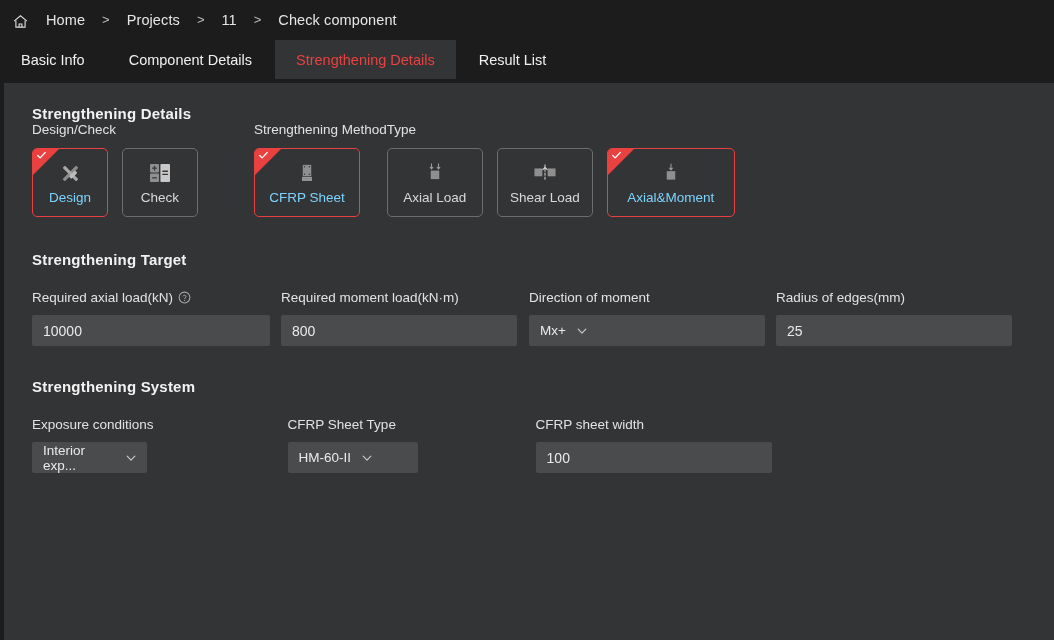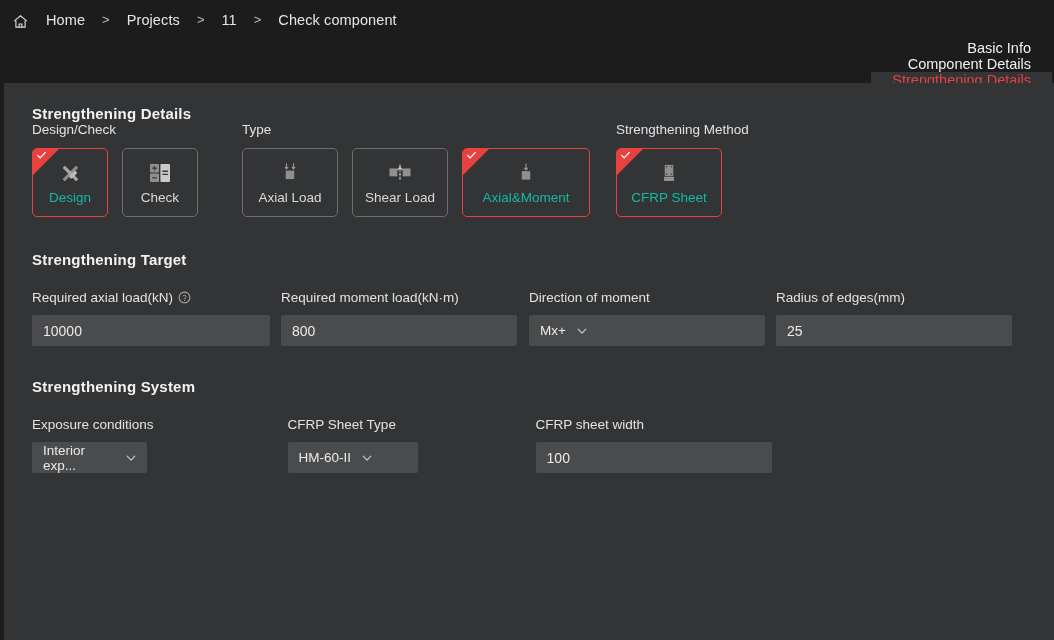--- a/index.html
+++ b/index.html
@@ -41,24 +41,23 @@
     font-size: 13px;
     color: #bdbdbd;
     position: relative;
     top: -0.5px;
   }
 
   
   .tabbar {
     height: 43px;
     display: flex;
-    align-items: flex-end;
+    align-items: flex-start;
     background: #1c1c1c;
     padding-left: 0;
-    flex-direction: column;
   }
   .tab {
     height: 39px;
     display: flex;
     align-items: center;
     justify-content: center;
     padding: 0 21px;
     font-size: 14.5px;
     color: #f0f0f0;
     background: #1c1c1c;
@@ -125,21 +124,21 @@
   .card.widest { width: 106px; }
 
   .card.selected {
     border-color: #e8413f;
   }
   .card .card-label {
     font-size: 13.5px;
     color: #d9d9d9;
     white-space: nowrap;
   }
-  .card.selected .card-label { color: #14b8a6; }
+  .card.selected .card-label { color: #7dd3fc; }
 
   .card-icon {
     height: 26px;
     display: flex;
     align-items: center;
     justify-content: center;
   }
 
   
   .corner {
@@ -274,64 +273,20 @@
               <path d="M5.6 15.8h3.8" stroke="#39393a" stroke-width="1.3" stroke-linecap="round"></path>
               <path d="M15.9 9.2h4.6M15.9 12.4h4.6" stroke="#39393a" stroke-width="1.4" stroke-linecap="round"></path>
             </svg>
           </span>
           <span class="card-label">Check</span>
         </div>
 
       </div>
     </div>
 
-    <div class="group" style="margin-right:14px;">
-      <div class="group-label">Type</div>
-      <div class="cards">
-
-        <div class="card wide">
-          <span class="card-icon">
-            <svg viewBox="0 0 26 26" width="24" height="24">
-              <path d="M9.2 3v5.2M9.2 8.6 7.8 6.9M9.2 8.6l1.4-1.7" stroke="#9a9a9a" stroke-width="1.2" fill="none" stroke-linecap="round"></path>
-              <path d="M16.8 3v5.2M16.8 8.6l-1.4-1.7M16.8 8.6l1.4-1.7" stroke="#9a9a9a" stroke-width="1.2" fill="none" stroke-linecap="round"></path>
-              <rect x="8.4" y="10.4" width="9.2" height="9.2" fill="#8f8f8f"></rect>
-            </svg>
-          </span>
-          <span class="card-label">Axial Load</span>
-        </div>
-
-        <div class="card wide">
-          <span class="card-icon">
-            <svg viewBox="0 0 30 24" width="28" height="22">
-              <rect x="3.5" y="7" width="8.6" height="8.6" fill="#8f8f8f"></rect>
-              <rect x="17.9" y="7" width="8.6" height="8.6" fill="#8f8f8f"></rect>
-              <path d="M15 3.2v17.6" stroke="#bdbdbd" stroke-width="1.3" stroke-dasharray="2.4 2" stroke-linecap="round"></path>
-              <path d="M12.6 8.4 15 5.9l2.4 2.5" fill="none" stroke="#cfcfcf" stroke-width="1.2" stroke-linecap="round"></path>
-            </svg>
-          </span>
-          <span class="card-label">Shear Load</span>
-        </div>
-
-        <div class="card wider selected">
-          <span class="corner"></span>
-          <svg class="corner-tick" viewBox="0 0 12 12">
-            <path d="M1 6 L4.2 9.2 L11 2" fill="none" stroke="#ffffff" stroke-width="1.7" stroke-linecap="round" stroke-linejoin="round"></path>
-          </svg>
-          <span class="card-icon">
-            <svg viewBox="0 0 26 26" width="24" height="24">
-              <path d="M13 3.2v6M13 9.6l-1.5-1.9M13 9.6l1.5-1.9" stroke="#9a9a9a" stroke-width="1.2" fill="none" stroke-linecap="round"></path>
-              <rect x="8.4" y="11" width="9.2" height="9.2" fill="#8f8f8f"></rect>
-            </svg>
-          </span>
-          <span class="card-label">Axial&amp;Moment</span>
-        </div>
-
-      </div>
-    </div>
-
     <div class="group" style="margin-left:12px;">
       <div class="group-label">Strengthening Method</div>
       <div class="cards">
 
         <div class="card widest selected">
           <span class="corner"></span>
           <svg class="corner-tick" viewBox="0 0 12 12">
             <path d="M1 6 L4.2 9.2 L11 2" fill="none" stroke="#ffffff" stroke-width="1.7" stroke-linecap="round" stroke-linejoin="round"></path>
           </svg>
           <span class="card-icon">
@@ -339,20 +294,64 @@
               <rect x="8.4" y="4.2" width="9.2" height="12.4" fill="#8f8f8f"></rect>
               <circle cx="10.4" cy="6.2" r="0.85" fill="#3a3b3d"></circle>
               <circle cx="15.6" cy="6.2" r="0.85" fill="#3a3b3d"></circle>
               <circle cx="10.4" cy="14.4" r="0.85" fill="#3a3b3d"></circle>
               <circle cx="15.6" cy="14.4" r="0.85" fill="#3a3b3d"></circle>
               <rect x="7.6" y="17.6" width="10.8" height="1.5" fill="#bdbdbd"></rect>
               <rect x="7.6" y="19.8" width="10.8" height="1.5" fill="#bdbdbd"></rect>
             </svg>
           </span>
           <span class="card-label">CFRP Sheet</span>
+        </div>
+
+      </div>
+    </div>
+
+    <div class="group" style="margin-right:14px;">
+      <div class="group-label">Type</div>
+      <div class="cards">
+
+        <div class="card wide">
+          <span class="card-icon">
+            <svg viewBox="0 0 26 26" width="24" height="24">
+              <path d="M9.2 3v5.2M9.2 8.6 7.8 6.9M9.2 8.6l1.4-1.7" stroke="#9a9a9a" stroke-width="1.2" fill="none" stroke-linecap="round"></path>
+              <path d="M16.8 3v5.2M16.8 8.6l-1.4-1.7M16.8 8.6l1.4-1.7" stroke="#9a9a9a" stroke-width="1.2" fill="none" stroke-linecap="round"></path>
+              <rect x="8.4" y="10.4" width="9.2" height="9.2" fill="#8f8f8f"></rect>
+            </svg>
+          </span>
+          <span class="card-label">Axial Load</span>
+        </div>
+
+        <div class="card wide">
+          <span class="card-icon">
+            <svg viewBox="0 0 30 24" width="28" height="22">
+              <rect x="3.5" y="7" width="8.6" height="8.6" fill="#8f8f8f"></rect>
+              <rect x="17.9" y="7" width="8.6" height="8.6" fill="#8f8f8f"></rect>
+              <path d="M15 3.2v17.6" stroke="#bdbdbd" stroke-width="1.3" stroke-dasharray="2.4 2" stroke-linecap="round"></path>
+              <path d="M12.6 8.4 15 5.9l2.4 2.5" fill="none" stroke="#cfcfcf" stroke-width="1.2" stroke-linecap="round"></path>
+            </svg>
+          </span>
+          <span class="card-label">Shear Load</span>
+        </div>
+
+        <div class="card wider selected">
+          <span class="corner"></span>
+          <svg class="corner-tick" viewBox="0 0 12 12">
+            <path d="M1 6 L4.2 9.2 L11 2" fill="none" stroke="#ffffff" stroke-width="1.7" stroke-linecap="round" stroke-linejoin="round"></path>
+          </svg>
+          <span class="card-icon">
+            <svg viewBox="0 0 26 26" width="24" height="24">
+              <path d="M13 3.2v6M13 9.6l-1.5-1.9M13 9.6l1.5-1.9" stroke="#9a9a9a" stroke-width="1.2" fill="none" stroke-linecap="round"></path>
+              <rect x="8.4" y="11" width="9.2" height="9.2" fill="#8f8f8f"></rect>
+            </svg>
+          </span>
+          <span class="card-label">Axial&amp;Moment</span>
         </div>
 
       </div>
     </div>
 
   </div>
 
   <div class="section-title" style="margin-top:34px;">Strengthening Target</div>
 
   <div class="fields" style="margin-top:22px;">

